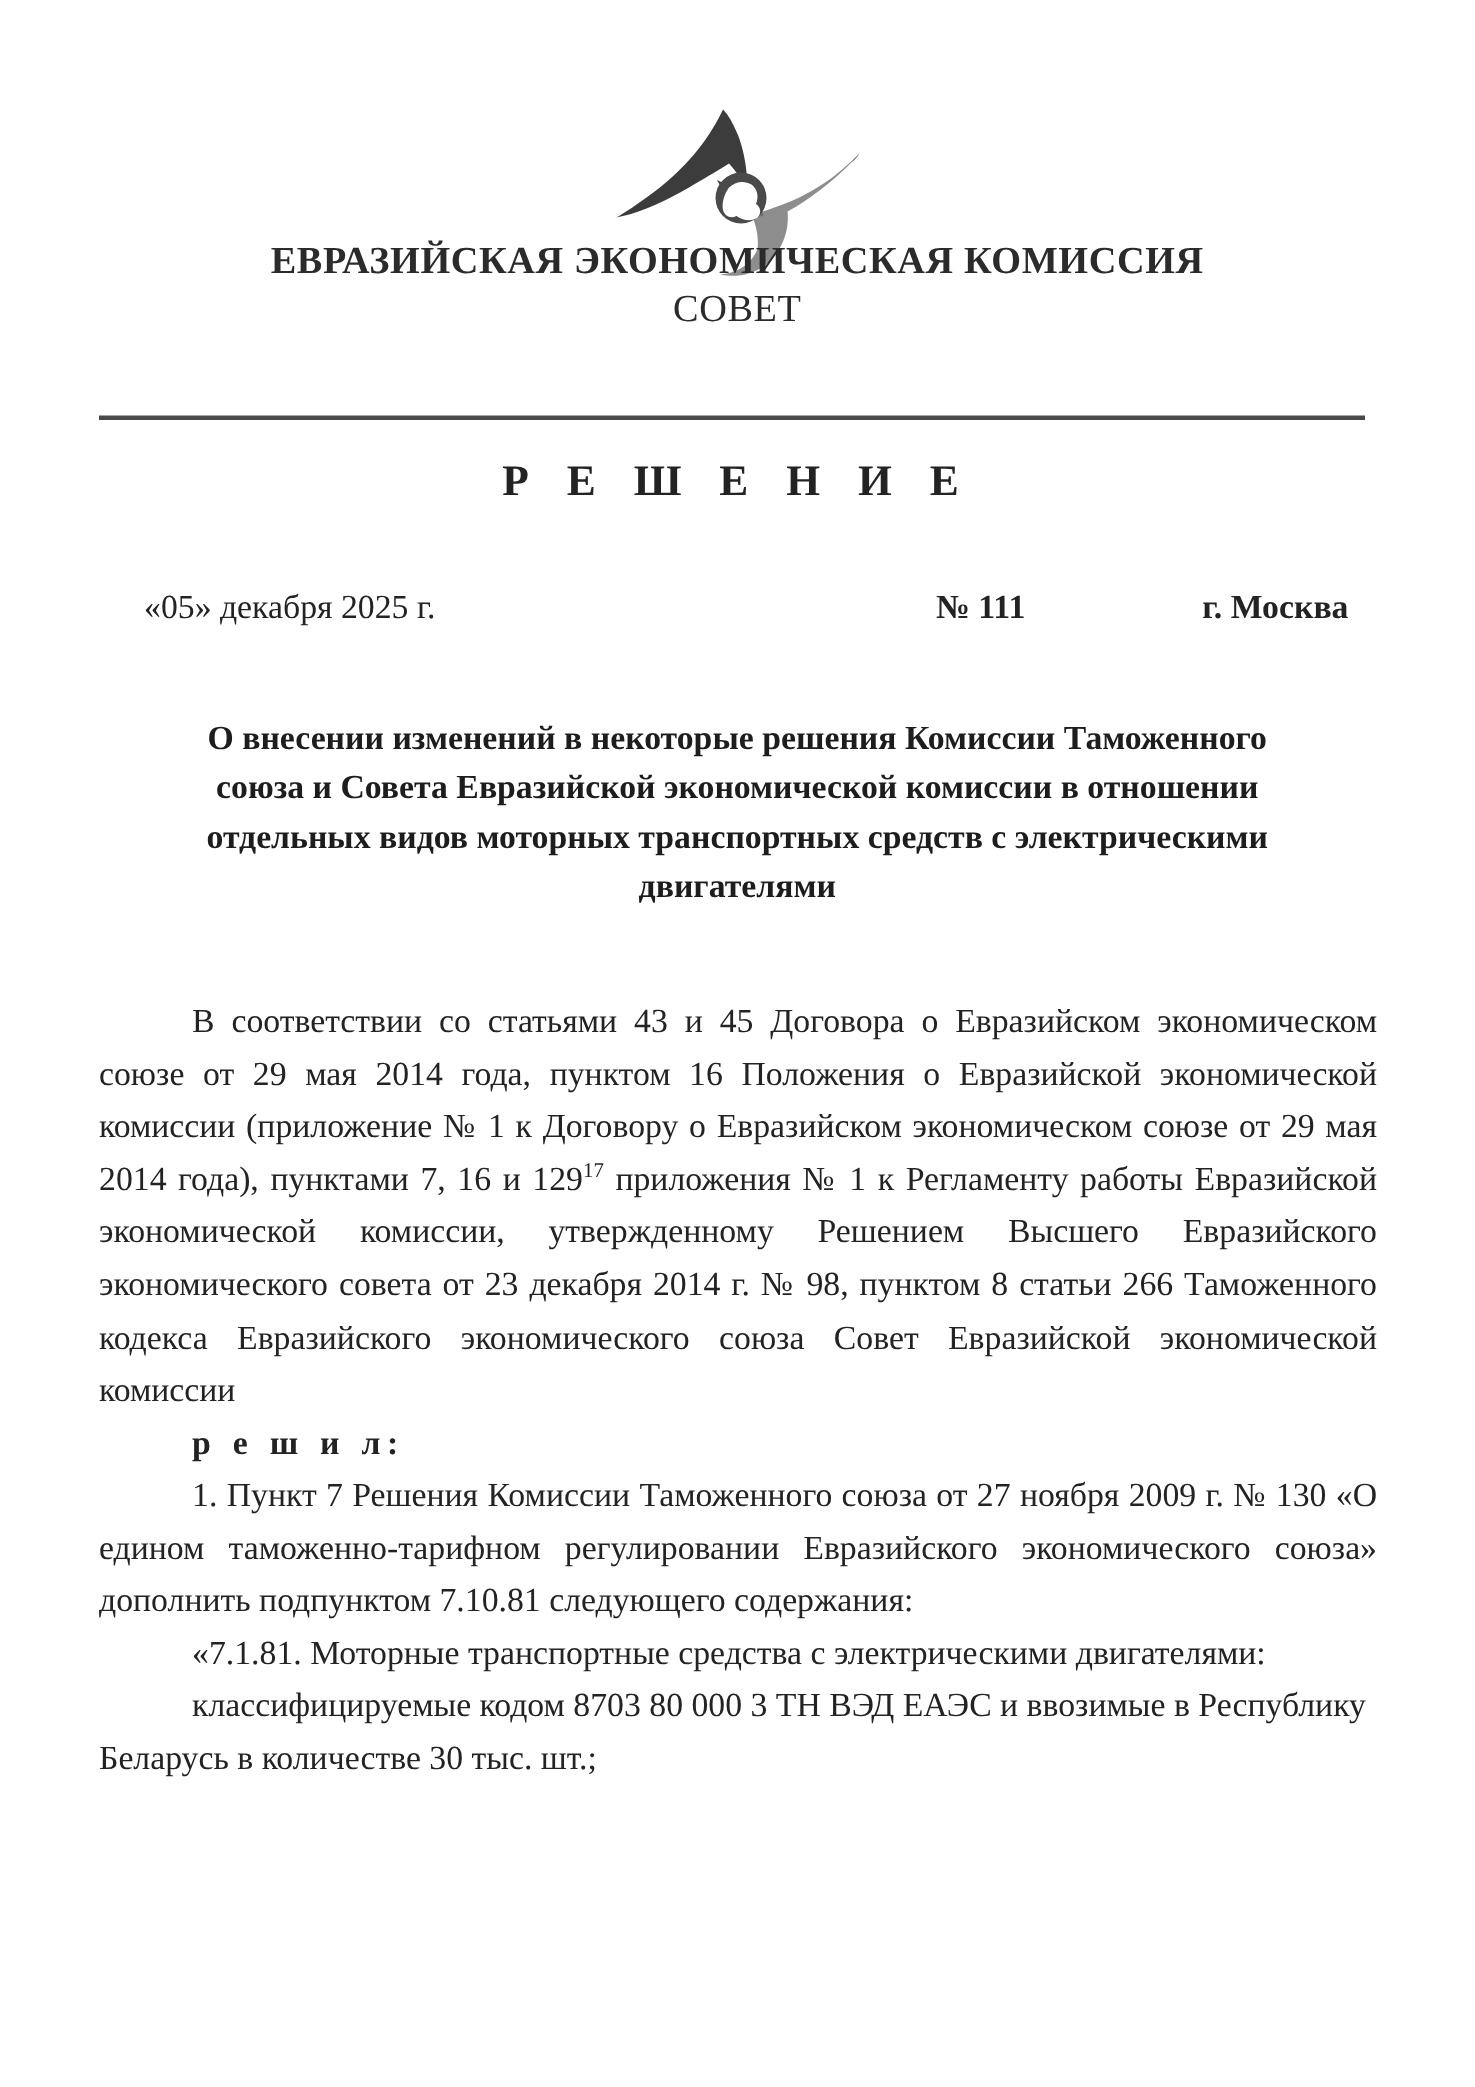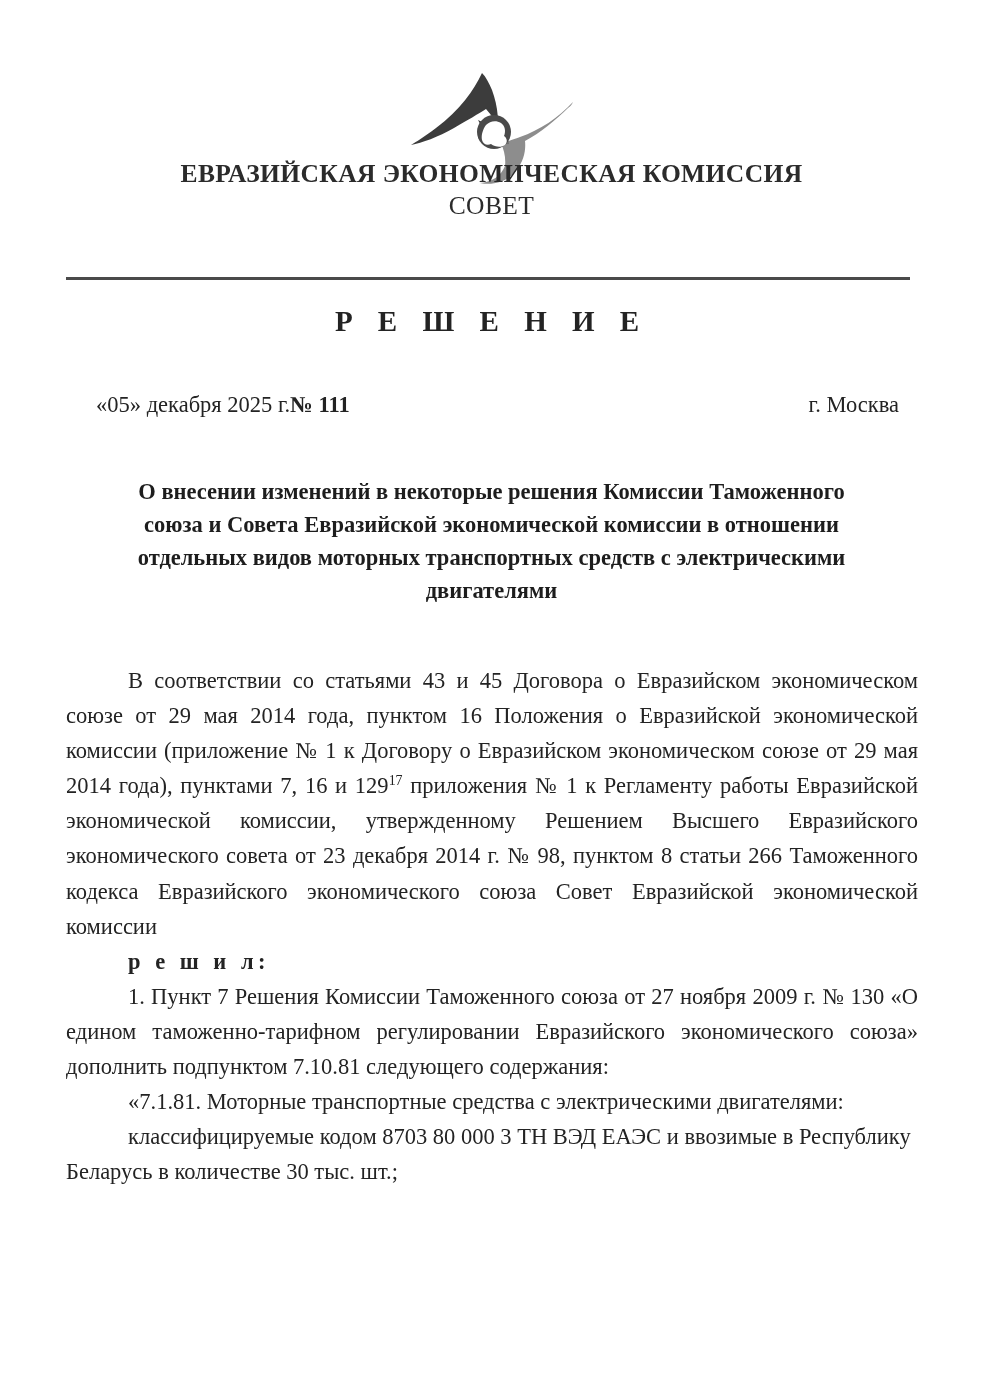--- a/index.html
+++ b/index.html
@@ -82,25 +82,25 @@
     display: flex;
     align-items: baseline;
     margin-top: 54px;
     padding: 0 66px 0 78px;
     font-size: 22.5px;
     color: #232323;
   }
   .meta-date { flex: 0 0 auto; }
   .meta-number {
     flex: 1 1 auto;
-    text-align: left;
+    text-align: right;
     font-weight: bold;
     padding-right: 118px;
   }
-  .meta-city { flex: 0 0 auto; }
+  .meta-city { flex: 0 0 auto; font-weight: bold; }
 
   
   .subject {
     margin: 58px auto 12px auto;
     width: 770px;
     text-align: center;
     font-size: 22.5px;
     font-weight: bold;
     line-height: 1.46;
     color: #1d1d1d;

